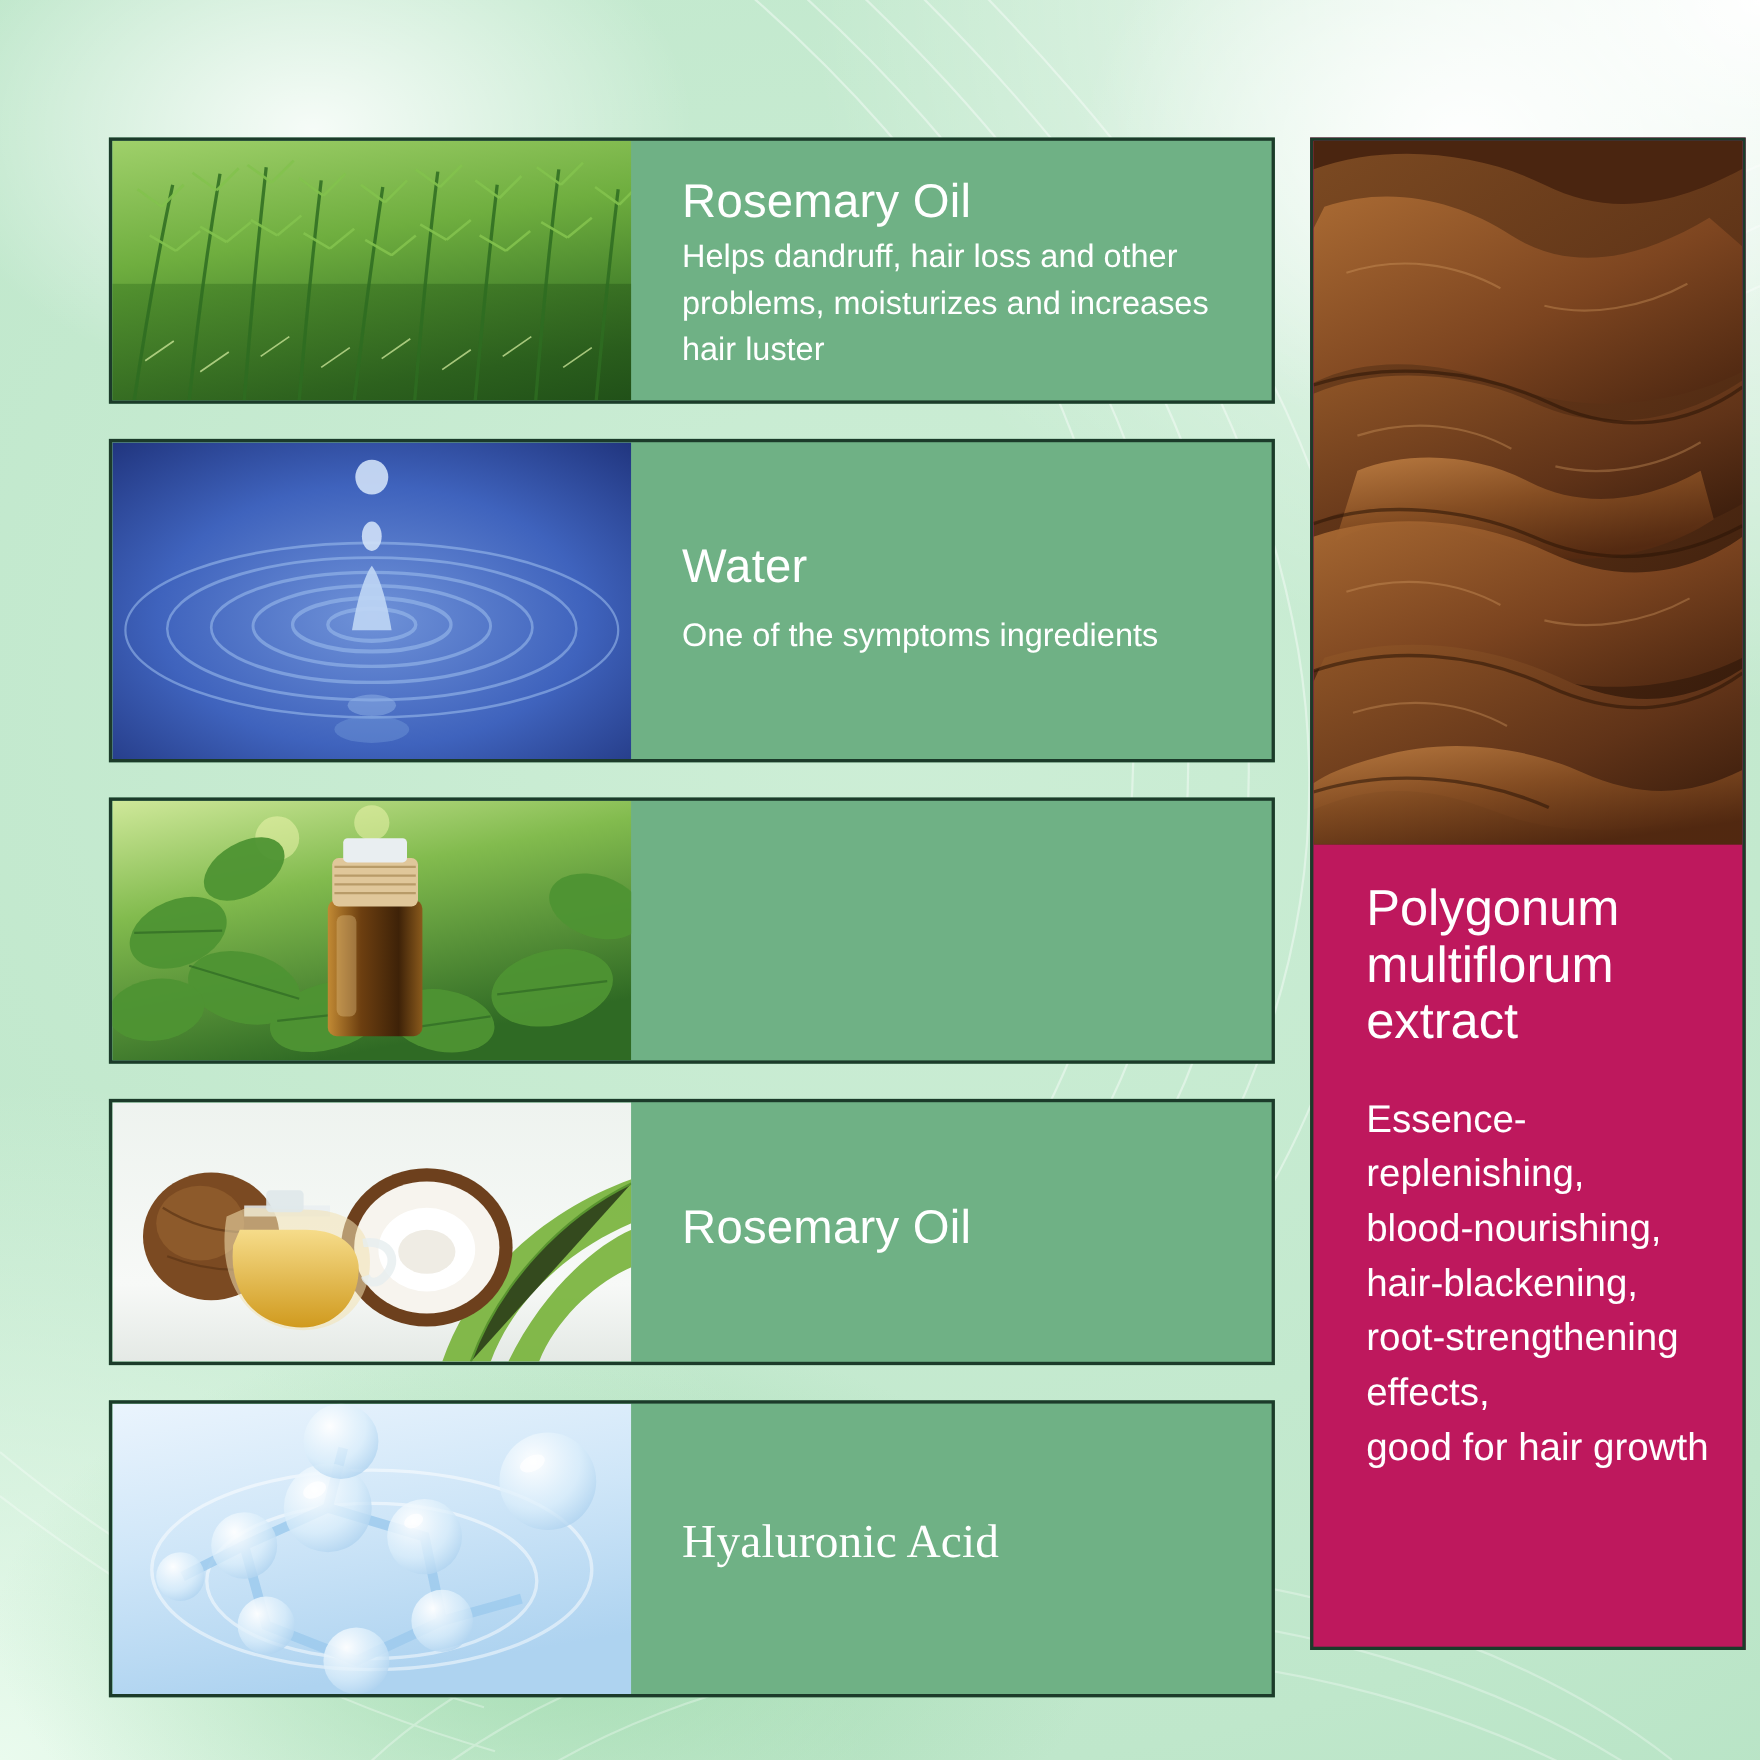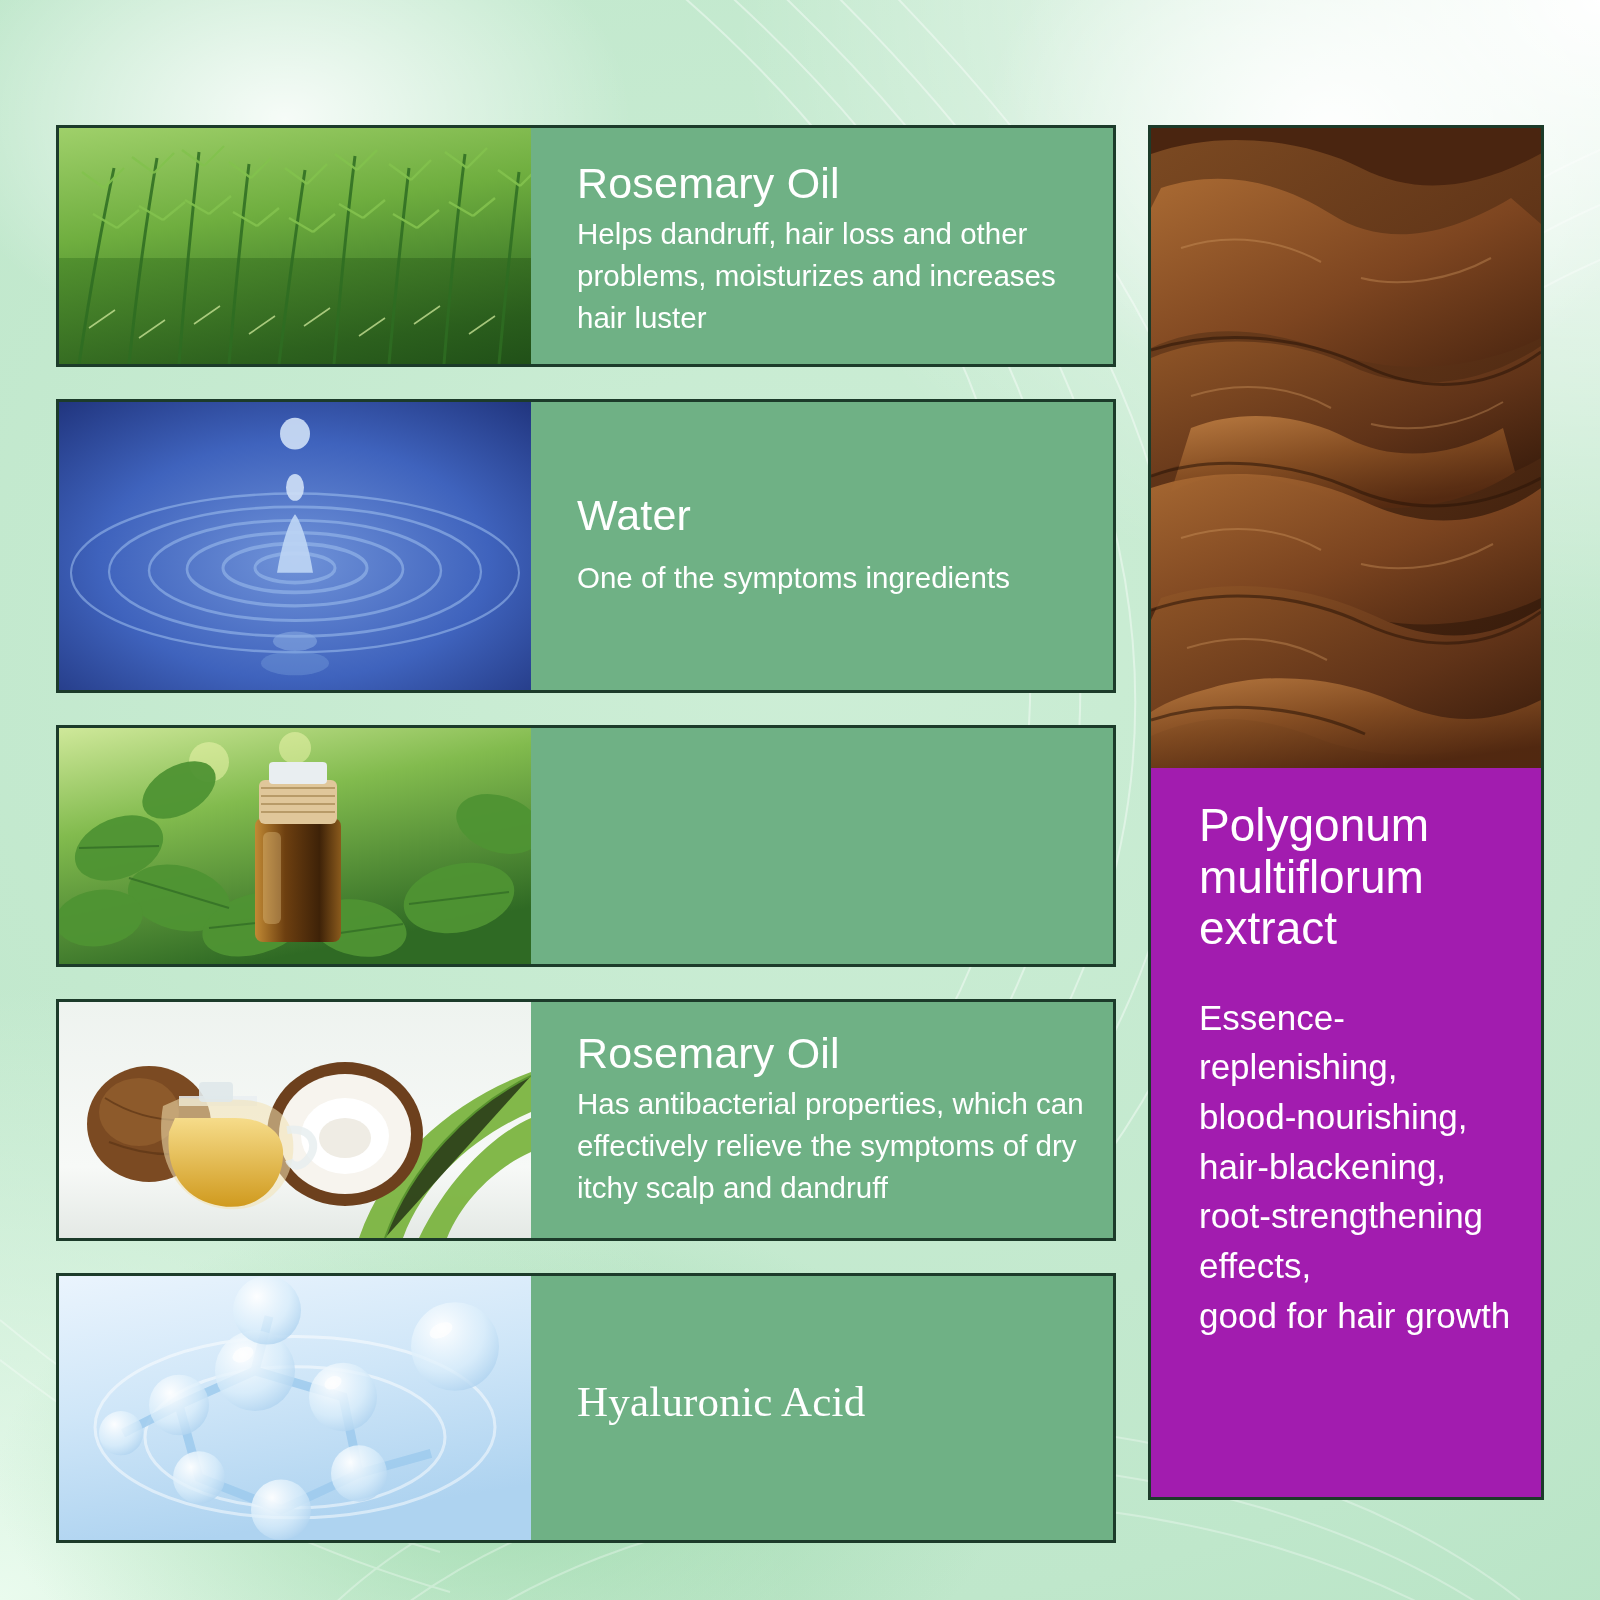--- a/index.html
+++ b/index.html
@@ -25,21 +25,21 @@
   .bg-white-tr{
     position:absolute;right:-180px;top:-220px;width:900px;height:700px;
     background:radial-gradient(55% 55% at 50% 50%, rgba(255,255,255,.95) 0%, rgba(255,255,255,0) 70%);
   }
   .bg-green-b{
     position:absolute;left:-200px;bottom:-260px;width:1400px;height:760px;
     background:radial-gradient(50% 50% at 50% 50%, rgba(150,214,165,.75) 0%, rgba(150,214,165,0) 72%);
   }
   .bg-lines{position:absolute;inset:0;opacity:.55;}
   
-  #content{position:absolute;inset:0;}
+  #content{position:absolute;inset:0;margin-left:43px;}
   .left-col{
     position:absolute;left:56px;top:125px;width:1060px;
     display:flex;flex-direction:column;gap:32px;
   }
   .card{
     display:flex;align-items:stretch;
     background:#6fb185;
     border:3px solid #1c3b2a;
     box-sizing:border-box;
     overflow:hidden;
@@ -66,21 +66,21 @@
   .card.c2 .card-body{justify-content:center;}
   .card.c3{height:242px;}
   .card.c4{height:242px;}
   .card.c5{height:270px;font-family:Liberation Serif, serif;}
   .card.c2 .ing-title{margin-bottom:18px;}
   .card.c5 .ing-title{margin-bottom:10px;}
 
   
   .right-col{
     position:absolute;left:1148px;top:125px;width:396px;height:1375px;
-    background:#a21caf;border:3px solid #1c3b2a;box-sizing:border-box;
+    background:#be185d;border:3px solid #1c3b2a;box-sizing:border-box;
     display:flex;flex-direction:column;
   }
   .right-photo{height:640px;width:100%;position:relative;overflow:hidden;flex:0 0 640px;}
   .right-body{padding:32px 26px 10px 48px;box-sizing:border-box;}
   .right-title{
     color:#ffffff;font-size:46px;line-height:1.12;font-weight:400;margin:0 0 38px 0;
   }
   .right-desc{
     color:#ffffff;font-size:35px;line-height:1.42;font-weight:400;margin:0;
     white-space:pre-line;
@@ -293,21 +293,20 @@
             <path d="M120 94 h78 v10 h-78 z" fill="#e9eff1" opacity=".85"></path>
             <path d="M104 104 C96 150 112 196 160 206 C206 214 238 182 234 138 C232 112 212 100 186 98 L122 96 Z" fill="#f2e2b2" opacity=".55"></path>
             <path d="M110 130 C106 168 124 198 162 204 C198 210 226 184 224 148 C222 126 200 116 176 116 L116 116 Z" fill="url(#oilg)"></path>
             <path d="M228 128 C254 124 262 146 246 160 C240 166 232 164 230 158" fill="none" stroke="#e6edef" stroke-width="8" opacity=".8"></path>
             <rect x="140" y="80" width="34" height="20" rx="4" fill="#dfe8ea" opacity=".9"></rect>
           </g>
         </svg>
       </div>
       <div class="card-body">
         <div class="ing-title">Rosemary Oil</div>
-        <div class="ing-desc">Has antibacterial properties, which can effectively relieve the symptoms of dry itchy scalp and dandruff</div>
       </div>
     </div>
 
     <div class="card c5">
       <div class="card-photo">
         <svg viewBox="0 0 472 262" preserveAspectRatio="none" width="100%" height="100%">
           <defs>
             <linearGradient id="hyabg" x1="0" y1="0" x2="0.3" y2="1">
               <stop offset="0" stop-color="#eaf4fd"></stop>
                 <stop offset="0.5" stop-color="#cfe6f8"></stop>

